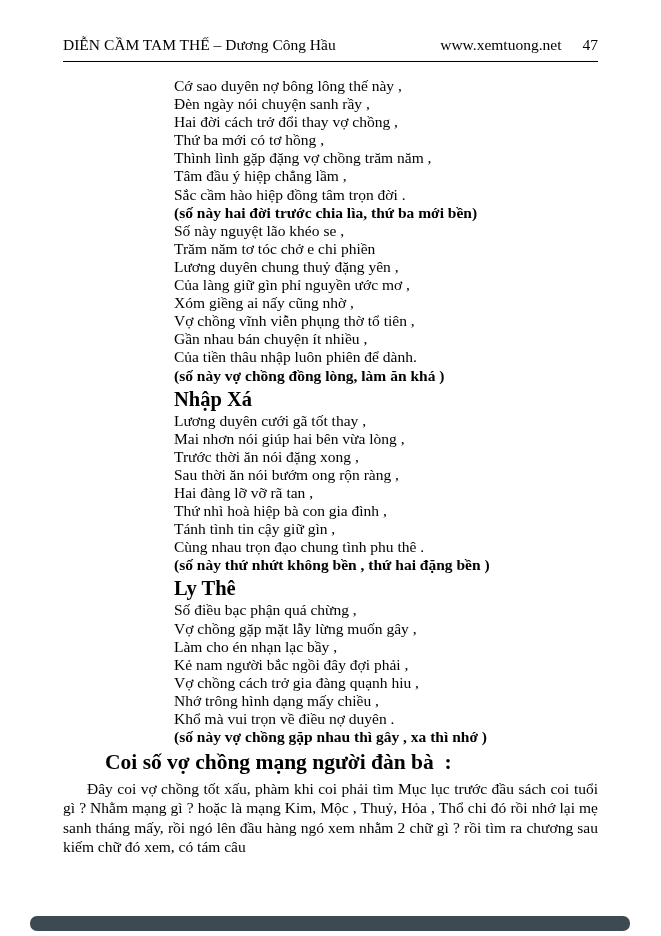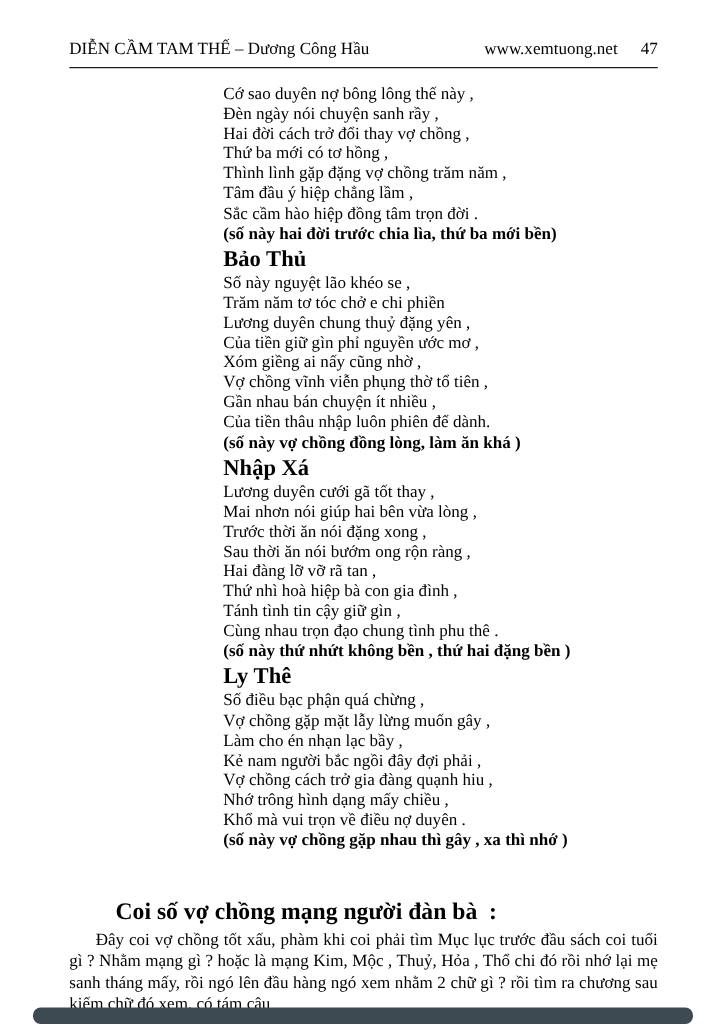--- a/index.html
+++ b/index.html
@@ -19,34 +19,34 @@
     font-size: 15.5px;
   }
   .hdr-right { display: flex; gap: 21px; align-items: baseline; }
   .rule {
     position: absolute; top: 61px; left: 63px; width: 535px;
     border-top: 1.6px solid #000;
   }
 
   
   .content {
-    position: absolute; top: 77px; left: 203px; width: 420px;
+    position: absolute; top: 77px; left: 174px; width: 420px;
   }
   .verse {
     font-size: 15.5px; line-height: 18.1px; white-space: nowrap;
   }
   .summary { font-weight: bold; }
   .sec-heading {
     font-size: 20.5px; font-weight: bold; line-height: 24px;
     margin-top: 2px; margin-bottom: 1px;
   }
 
   
   .closing {
-    position: absolute; left: 63px; top: 816px; width: 535px;
+    position: absolute; left: 63px; top: 750px; width: 535px;
   }
   .closing-heading {
     margin: 0 0 4px 42px;
     font-size: 21.5px; font-weight: bold;
     white-space: pre;
   }
   .closing-para {
     margin: 0;
     font-size: 15.5px; line-height: 19.4px;
     text-align: justify;
@@ -76,25 +76,24 @@
 
   <main class="content" id="sections">
       <div class="verse">Cớ sao duyên nợ bông lông thế này ,</div>
       <div class="verse">Đèn ngày nói chuyện sanh rầy ,</div>
       <div class="verse">Hai đời cách trở đổi thay vợ chồng ,</div>
       <div class="verse">Thứ ba mới có tơ hồng ,</div>
       <div class="verse">Thình lình gặp đặng vợ chồng trăm năm ,</div>
       <div class="verse">Tâm đầu ý hiệp chẳng lầm ,</div>
       <div class="verse">Sắc cầm hào hiệp đồng tâm trọn đời .</div>
       <div class="verse summary">(số này hai đời trước chia lìa, thứ ba mới bền)</div>
-      <div class="sec-heading">Bảo Thủ</div>
       <div class="verse">Số này nguyệt lão khéo se ,</div>
       <div class="verse">Trăm năm tơ tóc chở e chi phiền</div>
       <div class="verse">Lương duyên chung thuỷ đặng yên ,</div>
-      <div class="verse">Của tiền giữ gìn phỉ nguyền ước mơ ,</div>
+      <div class="verse">Của làng giữ gìn phỉ nguyền ước mơ ,</div>
       <div class="verse">Xóm giềng ai nấy cũng nhờ ,</div>
       <div class="verse">Vợ chồng vĩnh viễn phụng thờ tổ tiên ,</div>
       <div class="verse">Gần nhau bán chuyện ít nhiều ,</div>
       <div class="verse">Của tiền thâu nhập luôn phiên để dành.</div>
       <div class="verse summary">(số này vợ chồng đồng lòng, làm ăn khá )</div>
       <div class="sec-heading">Nhập Xá</div>
       <div class="verse">Lương duyên cưới gã tốt thay ,</div>
       <div class="verse">Mai nhơn nói giúp hai bên vừa lòng ,</div>
       <div class="verse">Trước thời ăn nói đặng xong ,</div>
       <div class="verse">Sau thời ăn nói bướm ong rộn ràng ,</div>

